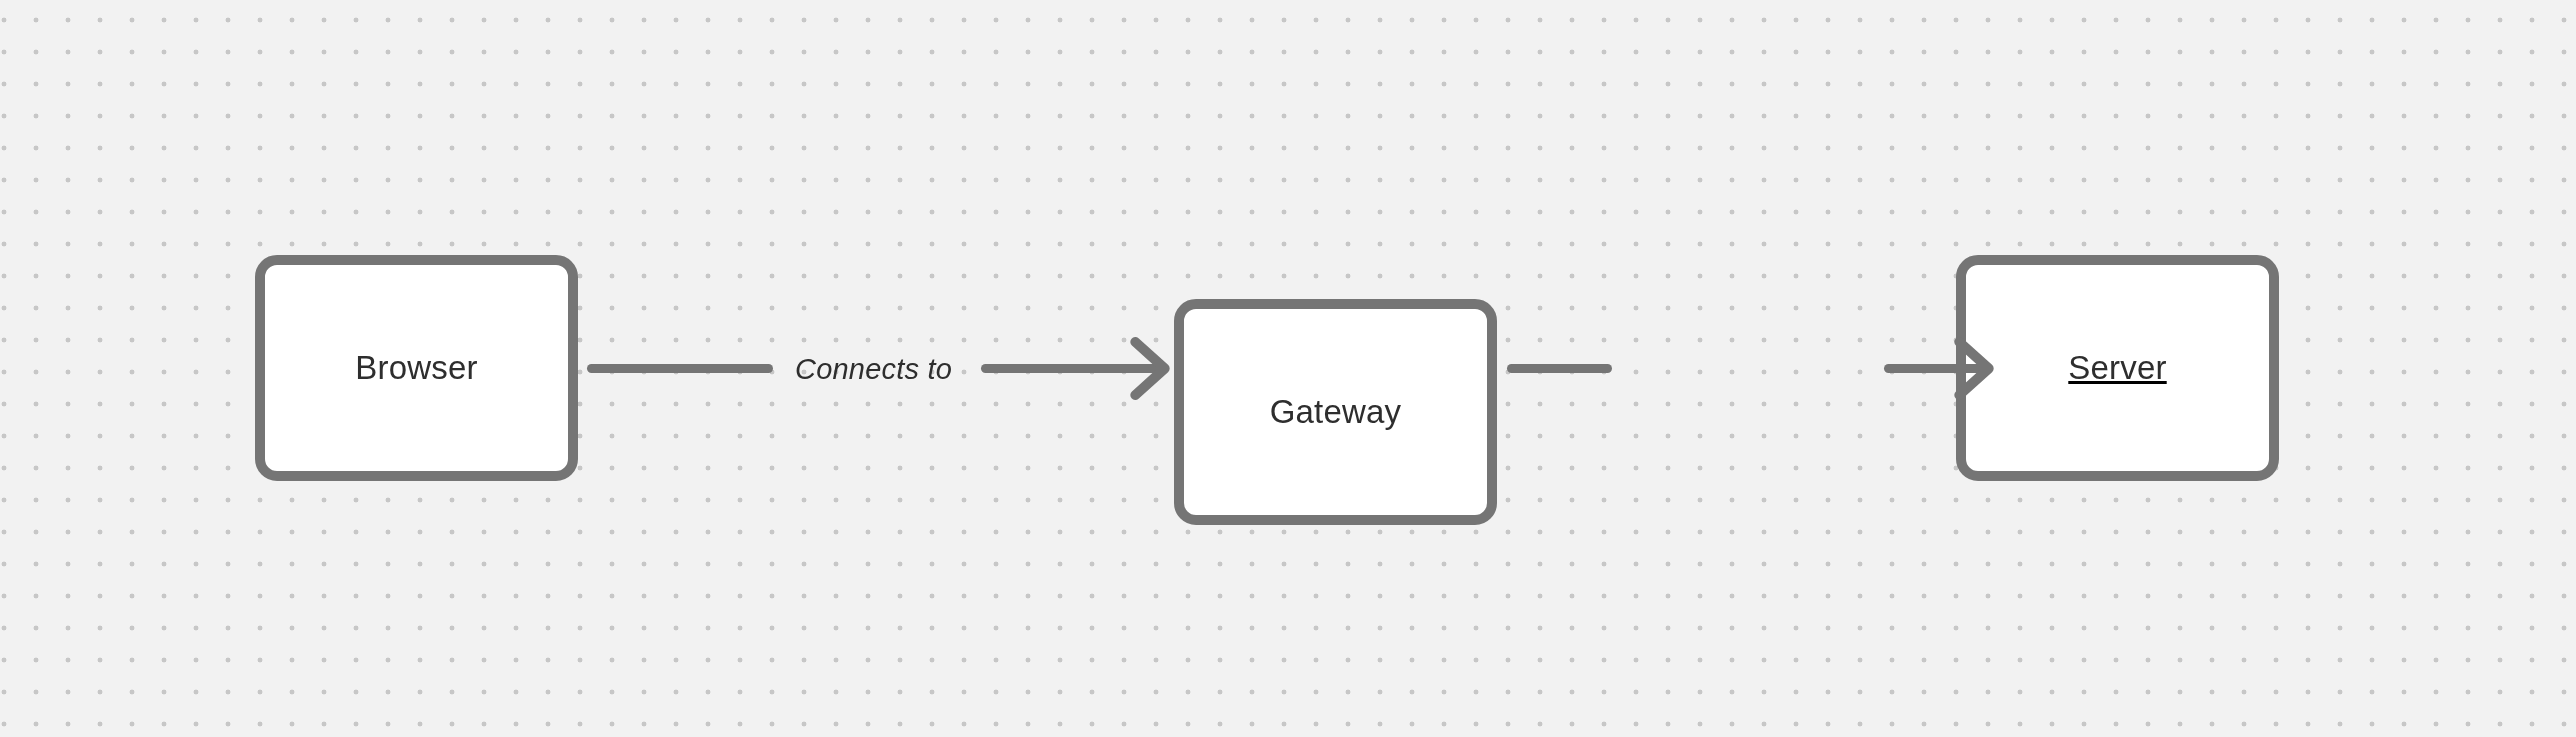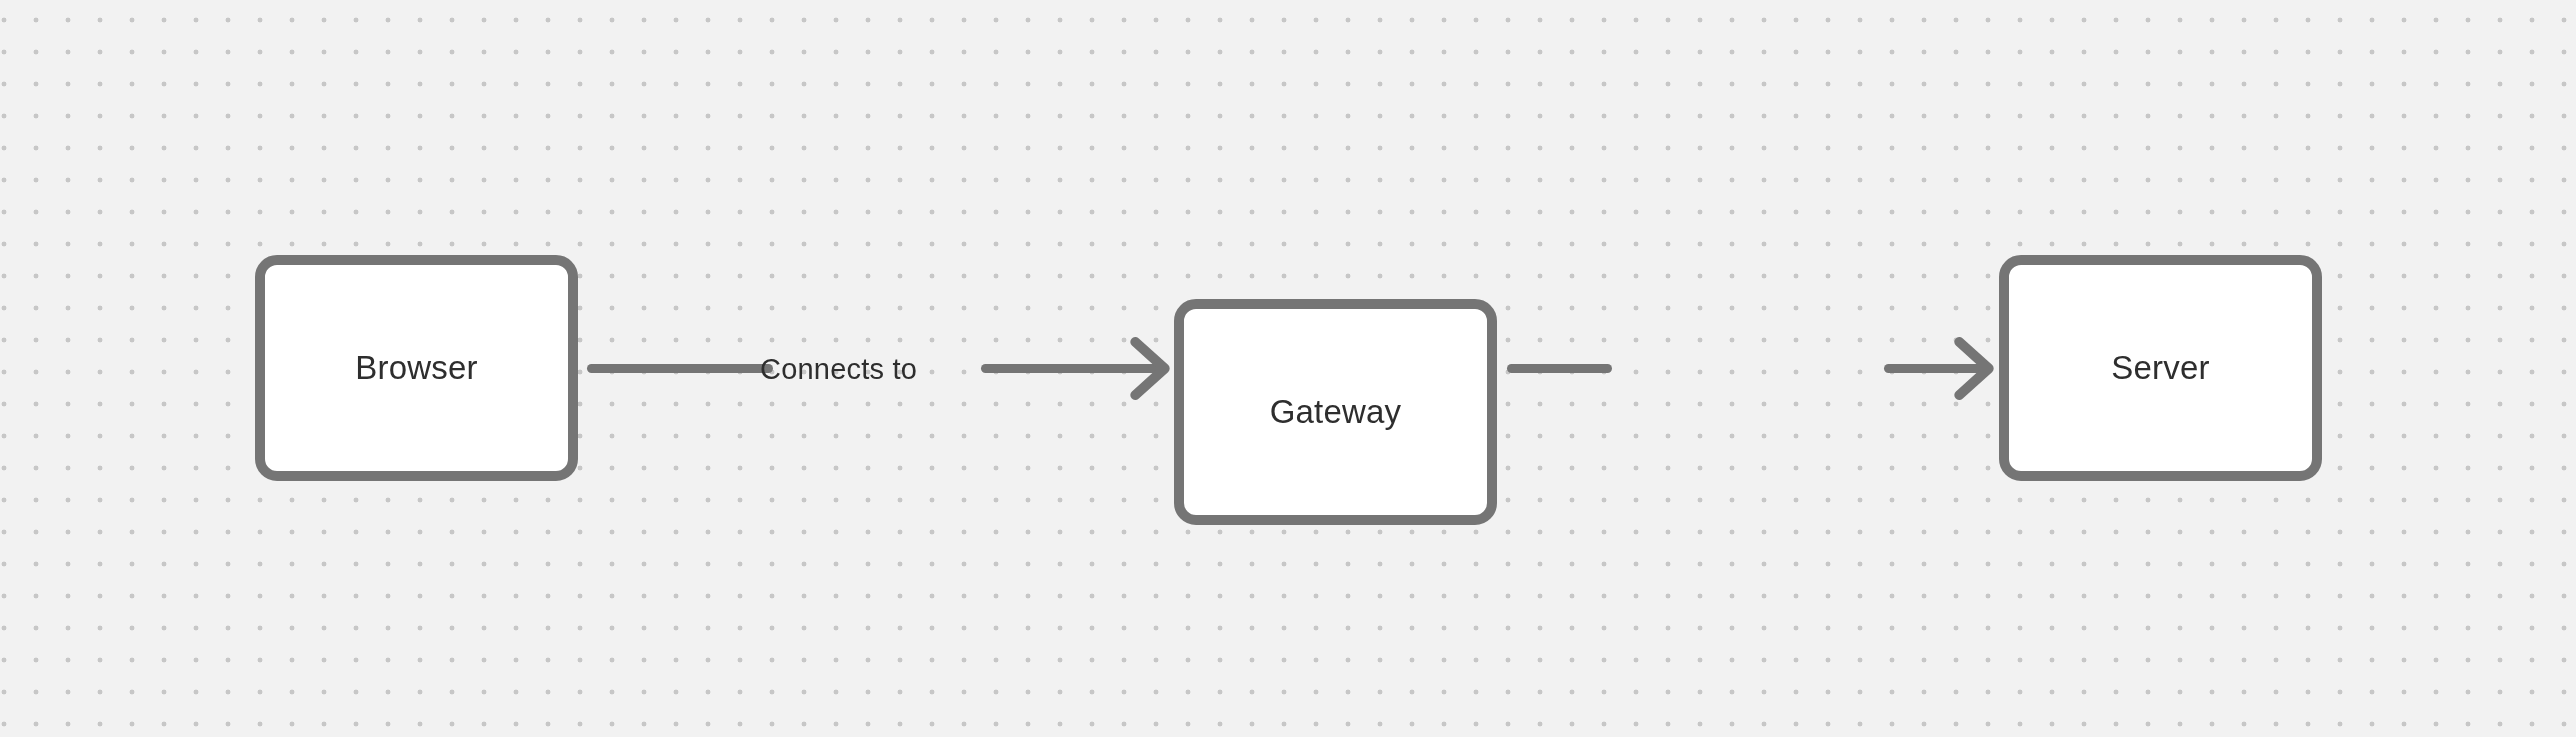--- a/index.html
+++ b/index.html
@@ -32,21 +32,21 @@
     border-radius:22px;
     display:flex;align-items:center;justify-content:center;
   }
   .node-label{
     font-size:33px;
     color:var(--text);
     letter-spacing:0.2px;
   }
   #node-browser{left:255px;}
   #node-gateway{left:1174px;margin-top:44px;}
-  #node-server{left:1999px;}
+  #node-server{left:1956px;text-decoration:underline;}
 
   .shaft{
     position:absolute;
     top:364px;
     height:9px;
     background:var(--shape-stroke);
     border-radius:5px;
   }
   #c1-seg-a{left:587px;width:186px;}
   #c1-seg-b{left:981px;width:179px;}
@@ -71,21 +71,21 @@
   .connector-label{
     position:absolute;
     color:var(--text);
     font-size:29px;
     text-align:center;
     display:flex;align-items:center;justify-content:center;
     white-space:pre-line;
     line-height:47px;
     letter-spacing:0.2px;
   }
-  #c1-label{left:690px;top:347px;width:297px;height:44px;}
+  #c1-label{left:725px;top:347px;width:297px;height:44px;font-style:italic;}
   #c2-label{left:1599px;top:321px;width:297px;height:95px;}
 </style>
 </head>
 <body>
 
 <div class="canvas">
 
   <div class="node" id="node-browser">
     <span class="node-label">Browser</span>
   </div>

